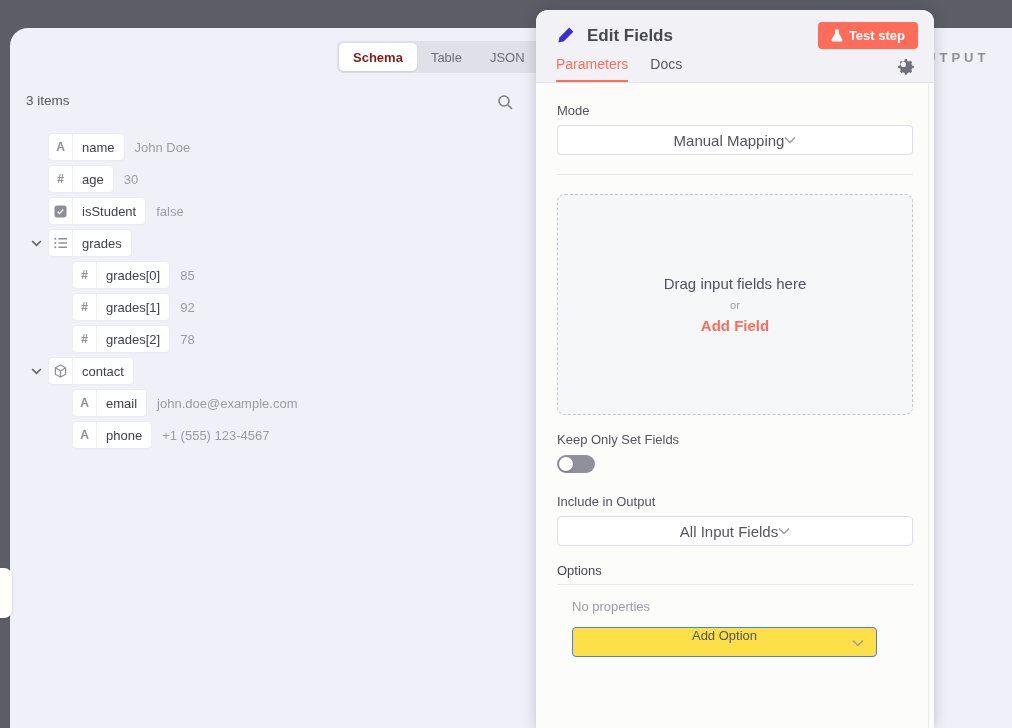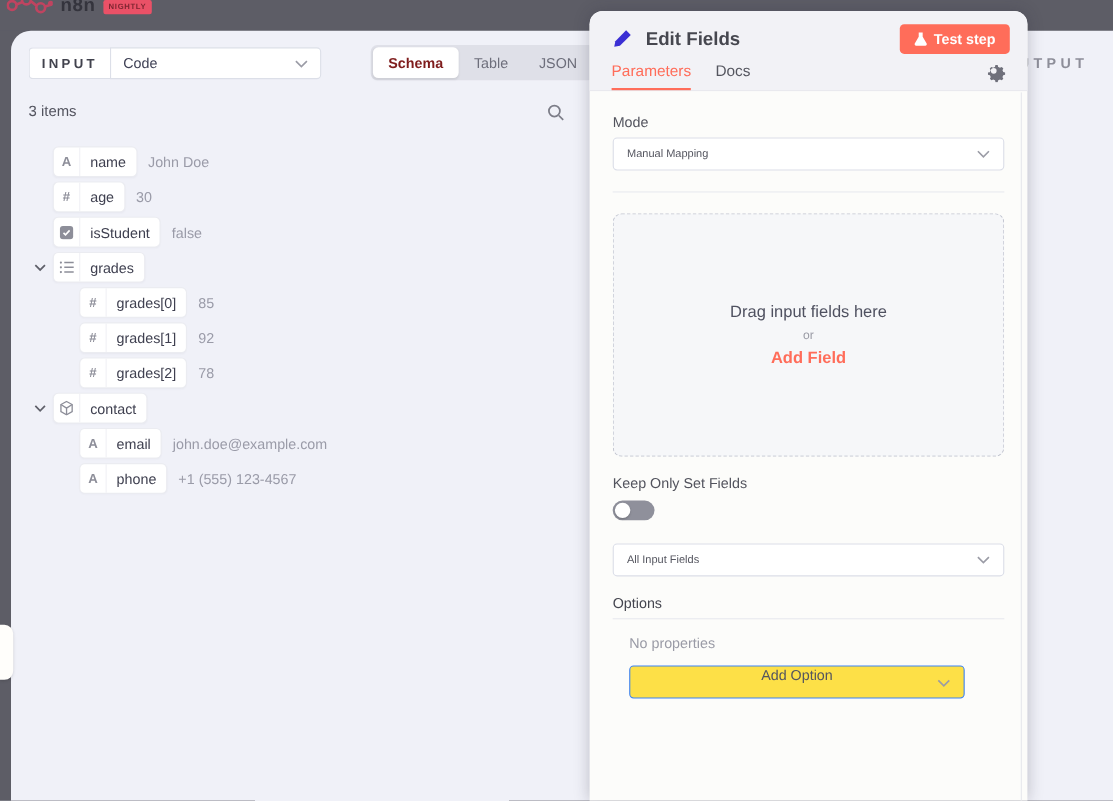--- a/index.html
+++ b/index.html
@@ -48,21 +48,21 @@
   .title-row { display:flex; align-items:center; padding:12px 16px 0 20px; }
   .node-title { font-size:17px; font-weight:bold; color:#46474f; margin-left:12px; flex:1; }
   .test-step { display:flex; align-items:center; gap:6px; background:#ff6d5a; color:#fff; font-size:13px; font-weight:bold; border:none; border-radius:4px; padding:6px 13px; cursor:pointer; }
   .tabs-row { position:absolute; left:20px; bottom:0; display:flex; }
   .tab-param { color:#ff6d5a; font-size:14px; padding-bottom:8px; border-bottom:2px solid #ff6d5a; cursor:pointer; }
   .tab-docs { color:#55565f; font-size:14px; margin-left:22px; cursor:pointer; }
   .gear-btn { position:absolute; right:20px; bottom:7px; cursor:pointer; line-height:0; }
 
   .node-body { padding:20px 21px 0 21px; }
   .fld-label { font-size:13px; color:#52535d; margin-bottom:7px; }
-  .sel { height:30px; background:#fff; border:1px solid #dbdee8; border-radius:4px; display:flex; align-items:center; justify-content:space-between; padding:0 12px; font-size:10px; color:#54555f; cursor:pointer; }
+  .sel { height:30px; background:#fff; border:1px solid #dbdee8; border-radius:4px; display:flex; align-items:center; justify-content:center; padding:0 12px; font-size:15px; color:#54555f; cursor:pointer; }
   .sec-rule { border:none; border-top:1px solid #e8e9ef; margin:6px 0 0 0; }
   .sec-head { font-size:13px; color:#44454f; }
 
   .dragzone { margin-top:19px; height:221px; border:1px dashed #c3c6d1; border-radius:8px; background:#f6f7f9; display:flex; flex-direction:column; align-items:center; justify-content:center; margin-bottom:17px; }
   .drag-main { font-size:15px; color:#4f5160; }
   .drag-or { font-size:11px; color:#9a9ba5; margin-top:7px; }
   .drag-add { font-size:15px; font-weight:bold; color:#ff6d5a; margin-top:6px; cursor:pointer; }
 
   .toggle { width:38px; height:18px; border-radius:9px; background:#8f909b; position:relative; margin:8px 0 21px 0; cursor:pointer; }
   .toggle .knob { position:absolute; left:2px; top:2px; width:14px; height:14px; border-radius:50%; background:#fff; box-shadow:0 1px 2px rgba(0,0,0,.2); }
@@ -72,51 +72,23 @@
   .add-option { margin:13px 0 0 15px; width:305px; height:30px; background:#fde047; border:1px solid #3b82f6; border-radius:4px; position:relative; display:flex; align-items:flex-start; justify-content:center; font-size:13px; color:#54555f; cursor:pointer; }
   .add-option .opt-chev { position:absolute; right:12px; top:11px; line-height:0; }
 
   .output-label { position:absolute; left:902px; top:22px; font-size:13px; font-weight:bold; letter-spacing:4px; color:#8d8e99; }
 </style>
 </head>
 <body>
 
 <div id="screen">
 
-  <div id="canvas-header">
-    <div id="logo">
-      <span style="line-height:0;">
-        <svg width="42" height="24" viewBox="0 0 42 24">
-          <g fill="none" stroke="#bf4460" stroke-width="2.4">
-            <circle cx="5" cy="12" r="4"></circle>
-              <circle cx="18" cy="7" r="4"></circle>
-              <circle cx="31" cy="14" r="4"></circle>
-            <path d="M9 11l5 -2M22 8l5 4M35 13l6 -2"></path>
-          </g>
-          <circle cx="40" cy="10" r="2.4" fill="#bf4460"></circle>
-        </svg>
-      </span>
-      <span class="logo-text">n8n</span>
-      <span class="badge">NIGHTLY</span>
-    </div>
-  </div>
 
   <div id="ndv-modal">
 
-    <div class="input-header">
-      <div class="input-label-box">INPUT</div>
-      <div class="code-select">
-        <span>Code</span>
-        <span style="line-height:0;">
-          <svg width="12" height="8" viewBox="0 0 12 8">
-              <path d="M1 1.5l5 5 5-5" stroke="#9b9ca6" stroke-width="1.5" fill="none"></path>
-            </svg>
-        </span>
-      </div>
-    </div>
 
     <div class="view-tabs">
       <div class="view-tab active">Schema</div>
       <div class="view-tab">Table</div>
       <div class="view-tab">JSON</div>
     </div>
 
     <div class="items-count">3 items</div>
 
     <div class="search-btn">
@@ -287,20 +259,21 @@
         <div class="drag-main">Drag input fields here</div>
         <div class="drag-or">or</div>
         <div class="drag-add">Add Field</div>
       </div>
 
       <div class="fld-label">Keep Only Set Fields</div>
       <div class="toggle">
           <span class="knob"></span>
         </div>
 
+      <div class="fld-label">Include in Output</div>
       <div class="sel mb17">
         <span>All Input Fields</span>
         <span style="line-height:0;"><svg width="12" height="8" viewBox="0 0 12 8">
               <path d="M1 1.5l5 5 5-5" stroke="#9b9ca6" stroke-width="1.5" fill="none"></path>
             </svg></span>
       </div>
 
       <div class="sec-head">Options</div>
       <hr class="sec-rule">
 

